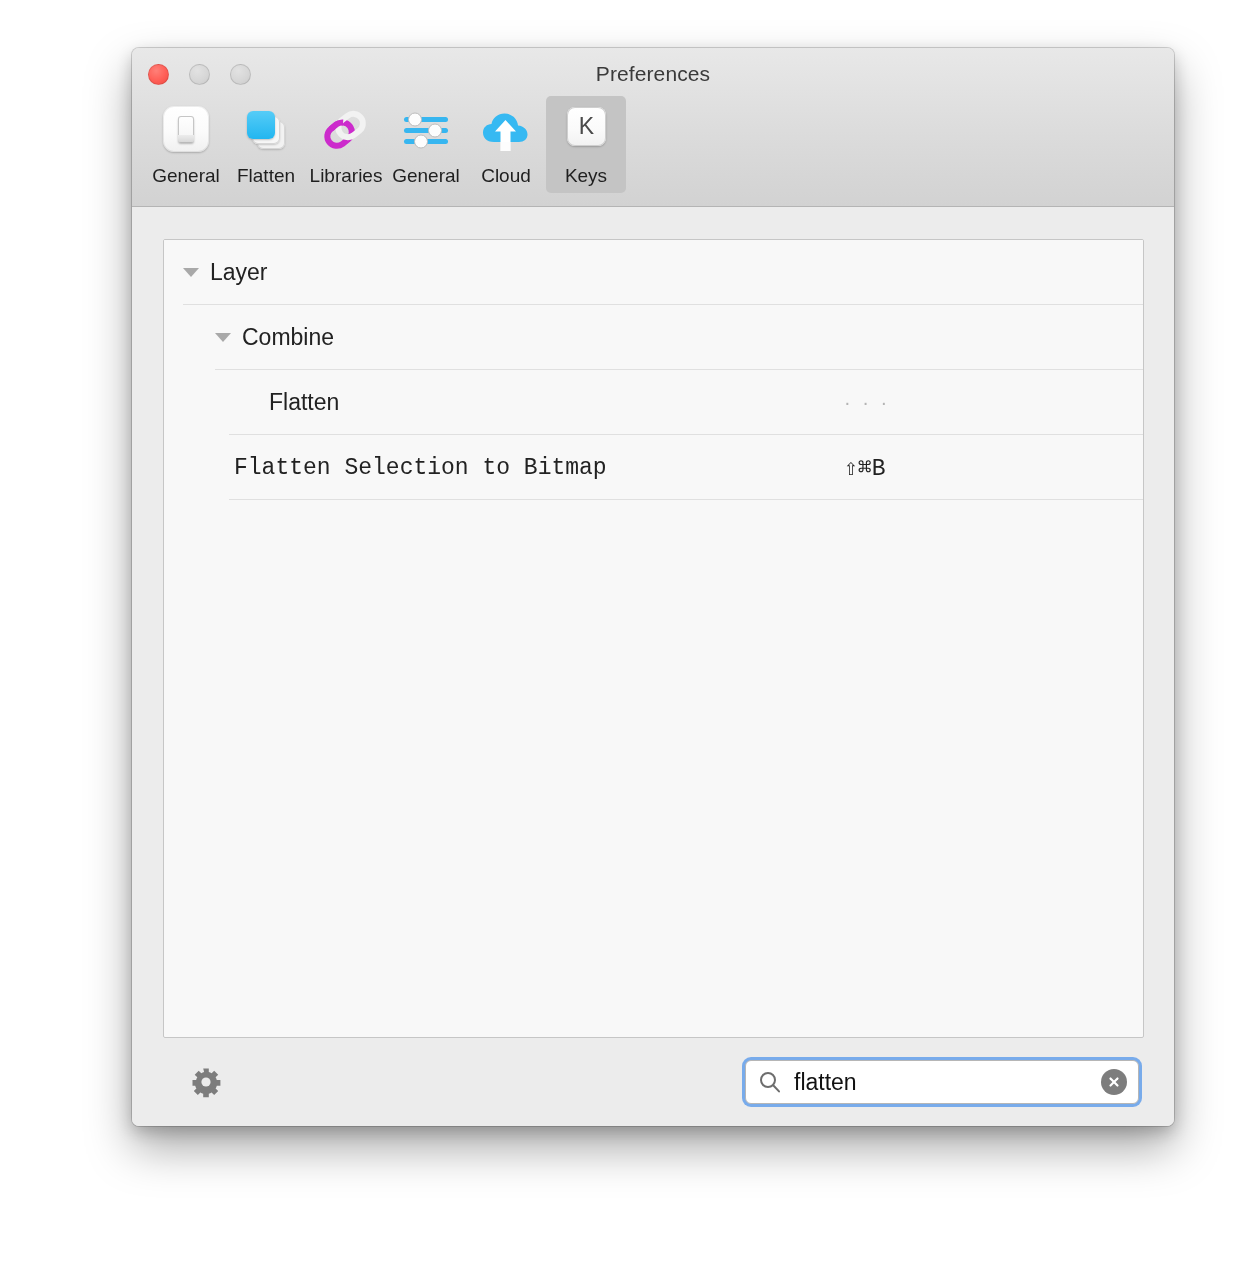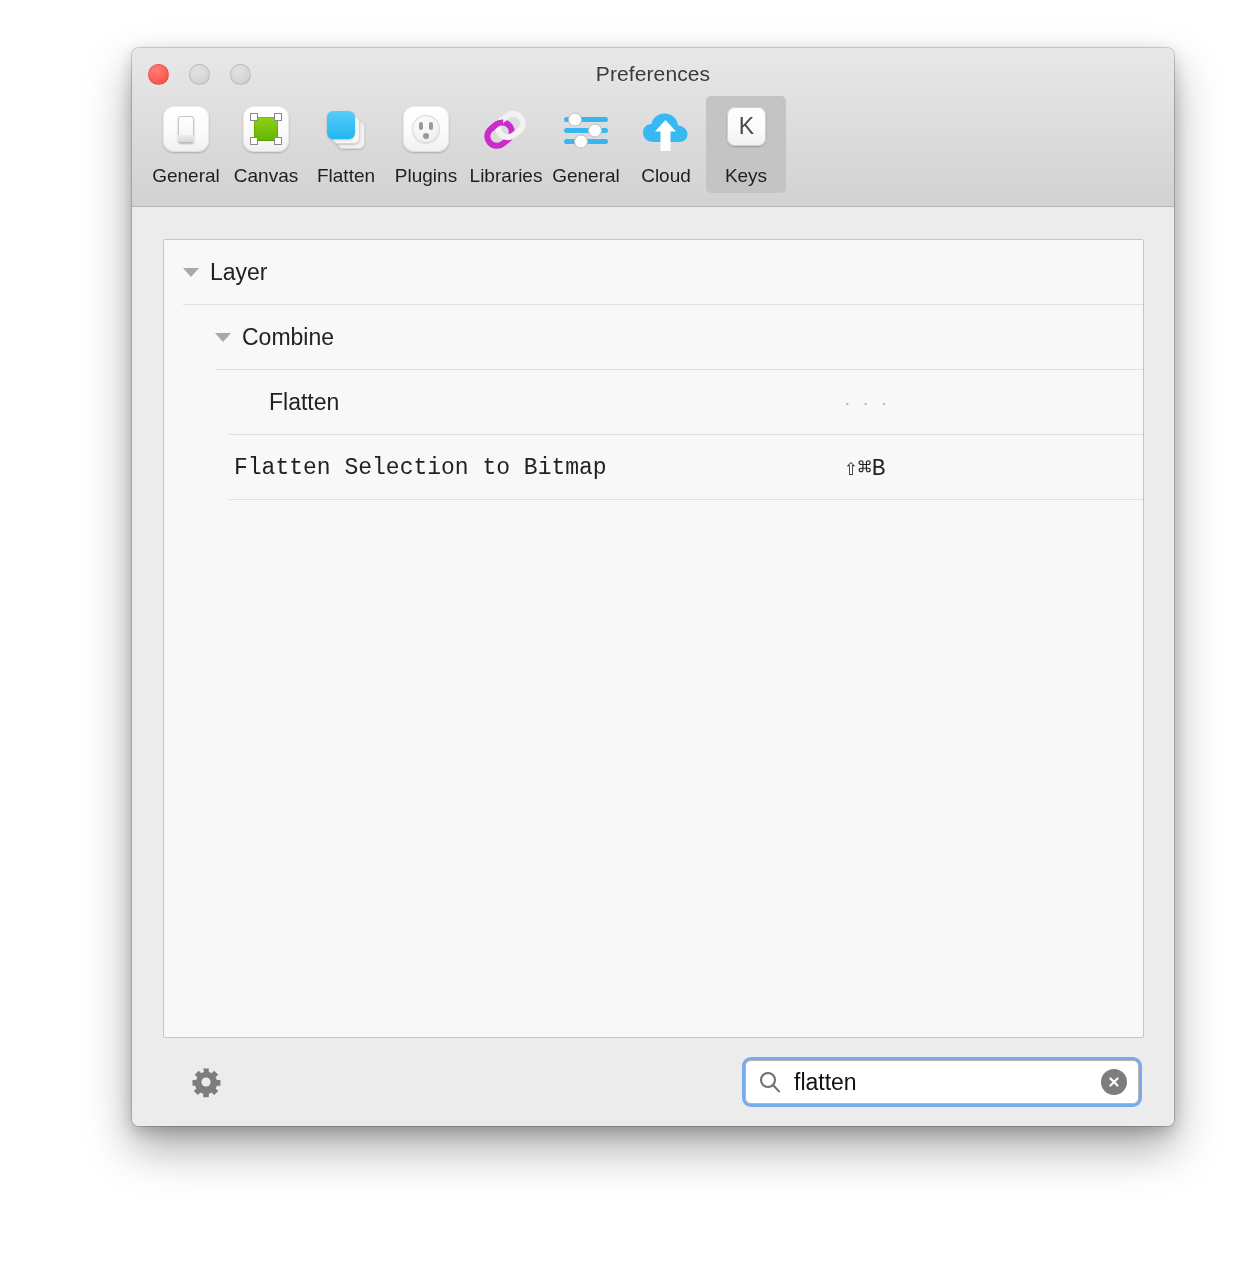--- a/index.html
+++ b/index.html
@@ -342,51 +342,30 @@
     <div class="toolbar">
 
       <div class="tb-item">
         <div class="tb-icon">
           <div class="tile"></div>
           <div class="switch-body"></div>
         </div>
         <div class="tb-label">General</div>
       </div>
 
-      <div class="tb-item">
-        <div class="tb-icon">
-          <div class="tile"></div>
-          <div class="canvas-sq"></div>
-          <div class="handle h-tl"></div>
-          <div class="handle h-tr"></div>
-          <div class="handle h-bl"></div>
-          <div class="handle h-br"></div>
-        </div>
-        <div class="tb-label">Canvas</div>
-      </div>
 
       <div class="tb-item">
         <div class="tb-icon">
           <div class="ly back"></div>
           <div class="ly mid"></div>
           <div class="ly front"></div>
         </div>
         <div class="tb-label">Flatten</div>
       </div>
 
-      <div class="tb-item">
-        <div class="tb-icon">
-          <div class="tile"></div>
-          <div class="outlet"></div>
-          <div class="slot l"></div>
-          <div class="slot r"></div>
-          <div class="slot g"></div>
-        </div>
-        <div class="tb-label">Plugins</div>
-      </div>
 
       <div class="tb-item">
         <div class="tb-icon">
           <svg class="link-svg" width="50" height="46" viewBox="0 0 50 46">
             <g transform="rotate(-38 25 23)">
               <rect x="5" y="12" width="26" height="19" rx="9.5" ry="9.5" fill="none" stroke="#cc2bcc" stroke-width="6"></rect>
               <rect x="19" y="12" width="26" height="19" rx="9.5" ry="9.5" fill="none" stroke="#f2f2f2" stroke-width="6"></rect>
               <path d="M19 12 h12 a9.5 9.5 0 0 1 9.5 9.5" fill="none" stroke="#cc2bcc" stroke-width="6" opacity="0"></path>
               <rect x="5" y="12" width="26" height="19" rx="9.5" ry="9.5" fill="none" stroke="#cc2bcc" stroke-width="6" stroke-dasharray="34 100" stroke-dashoffset="20"></rect>
             </g>

